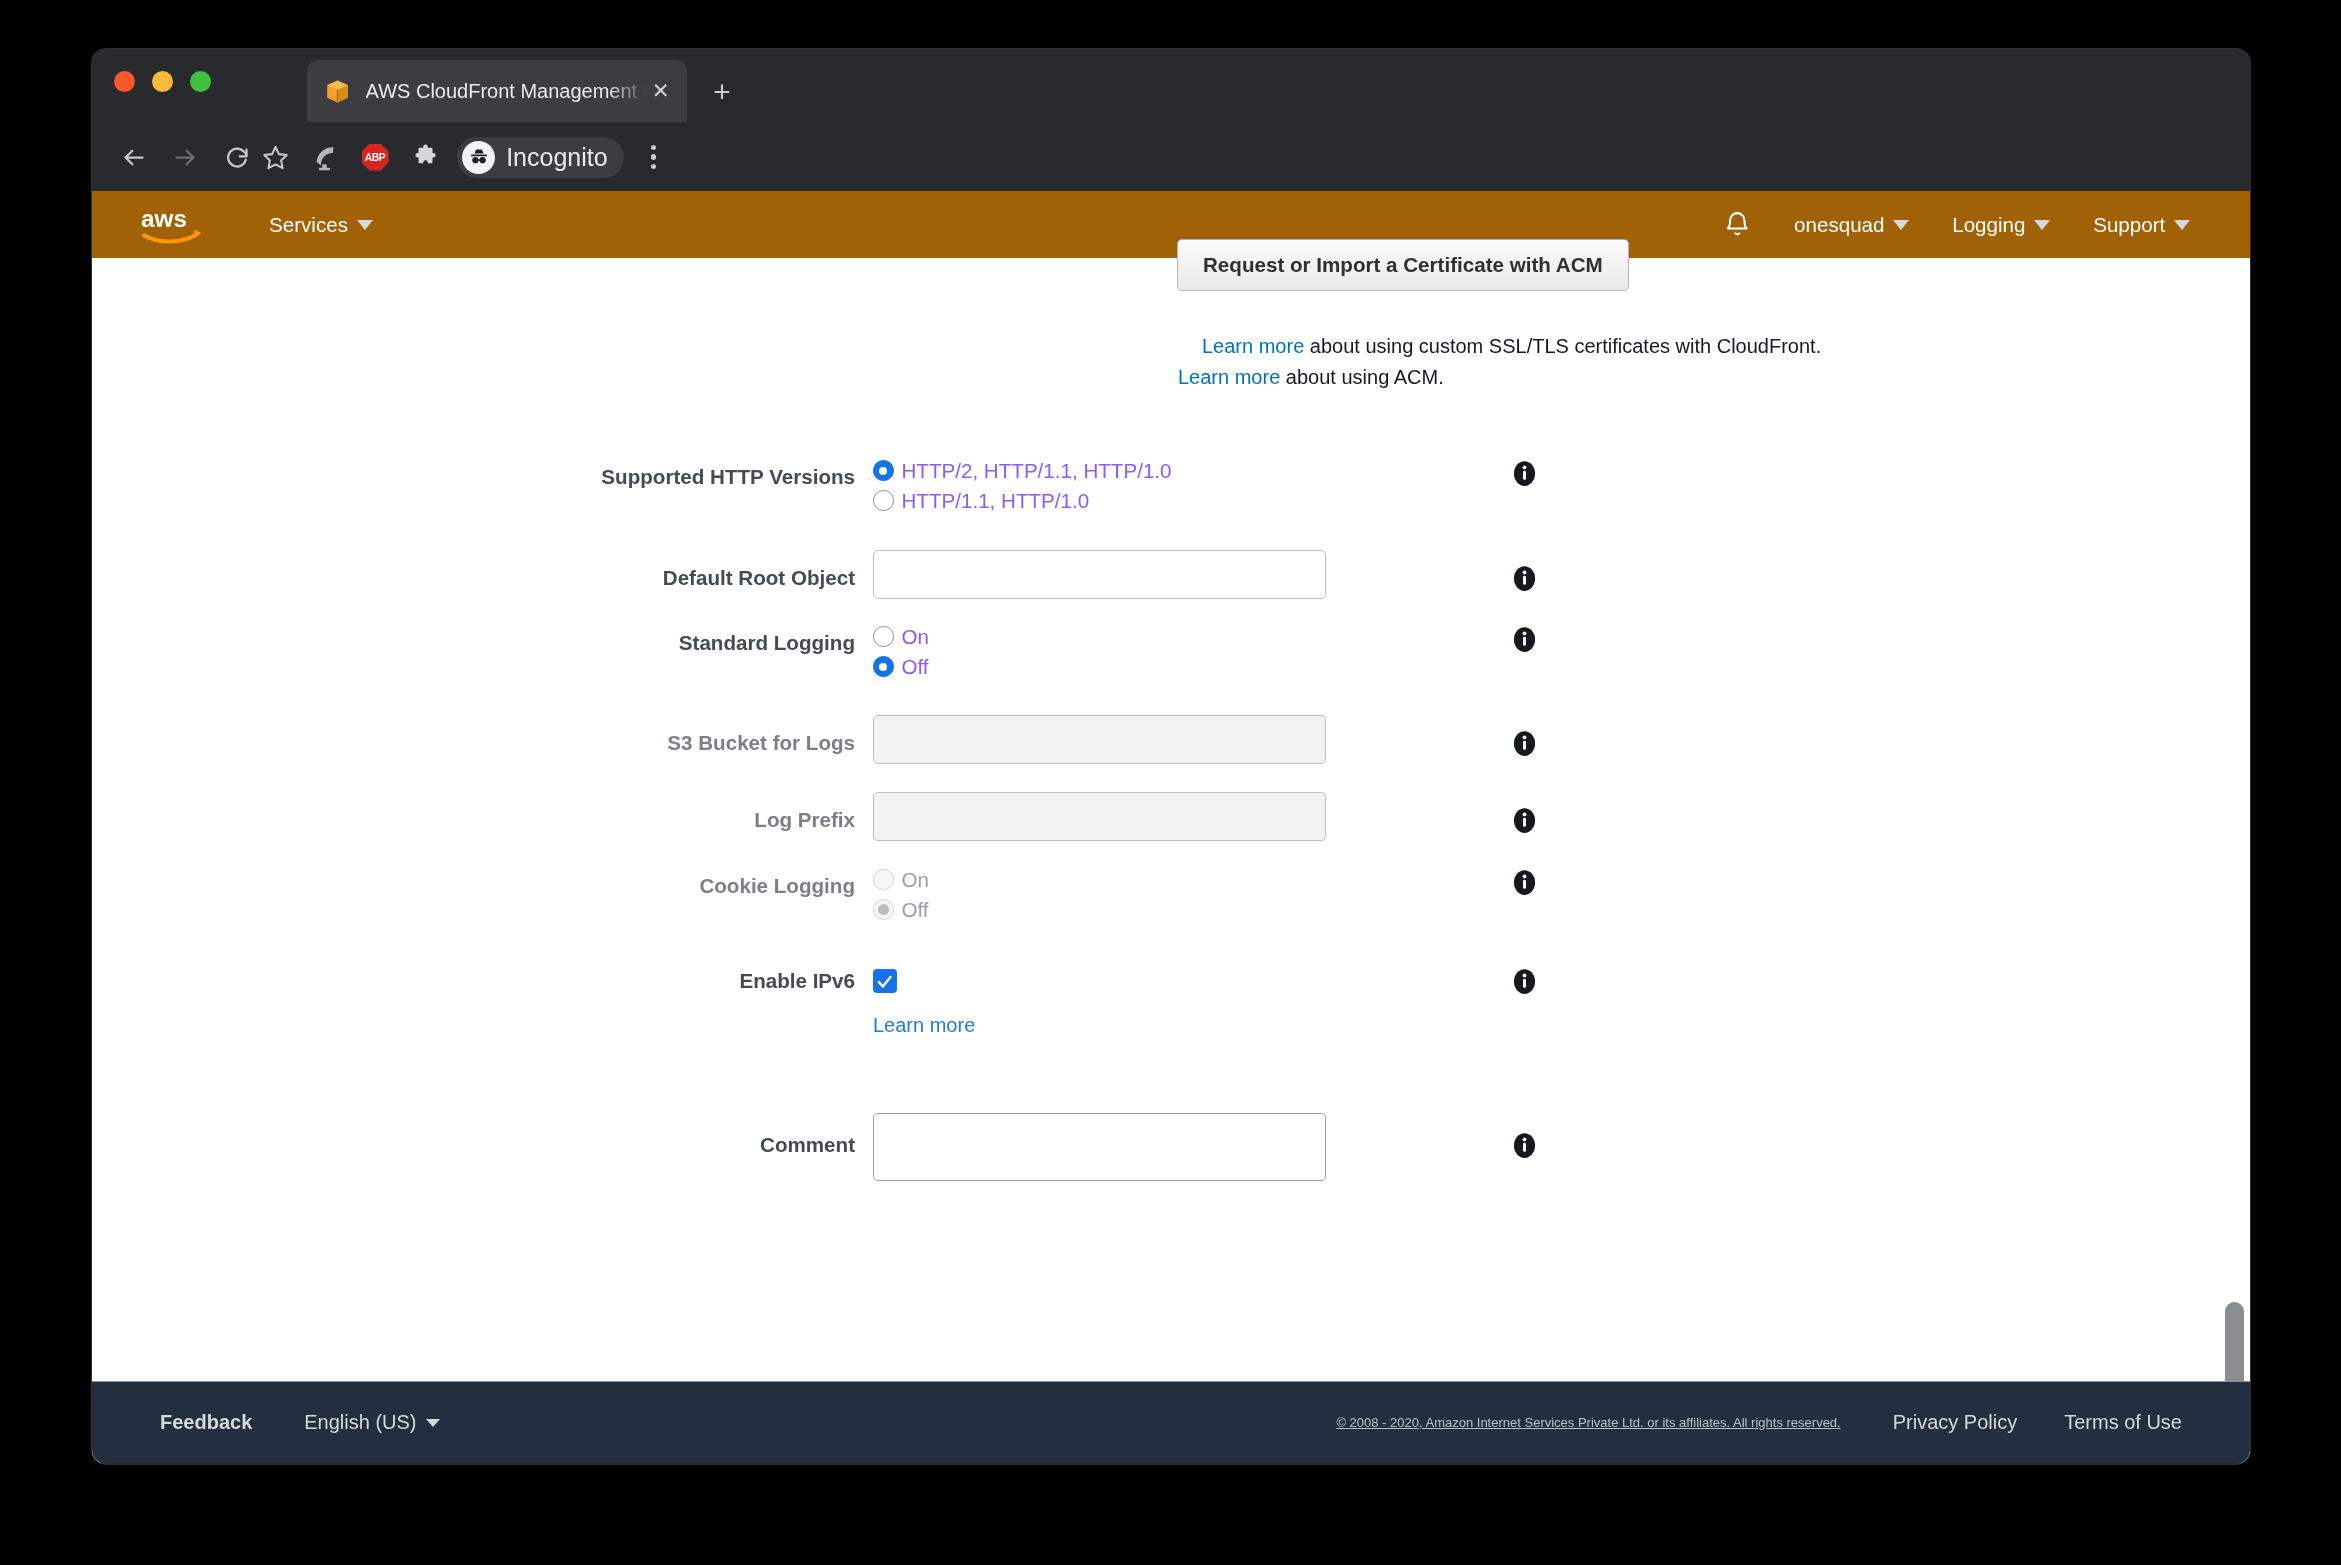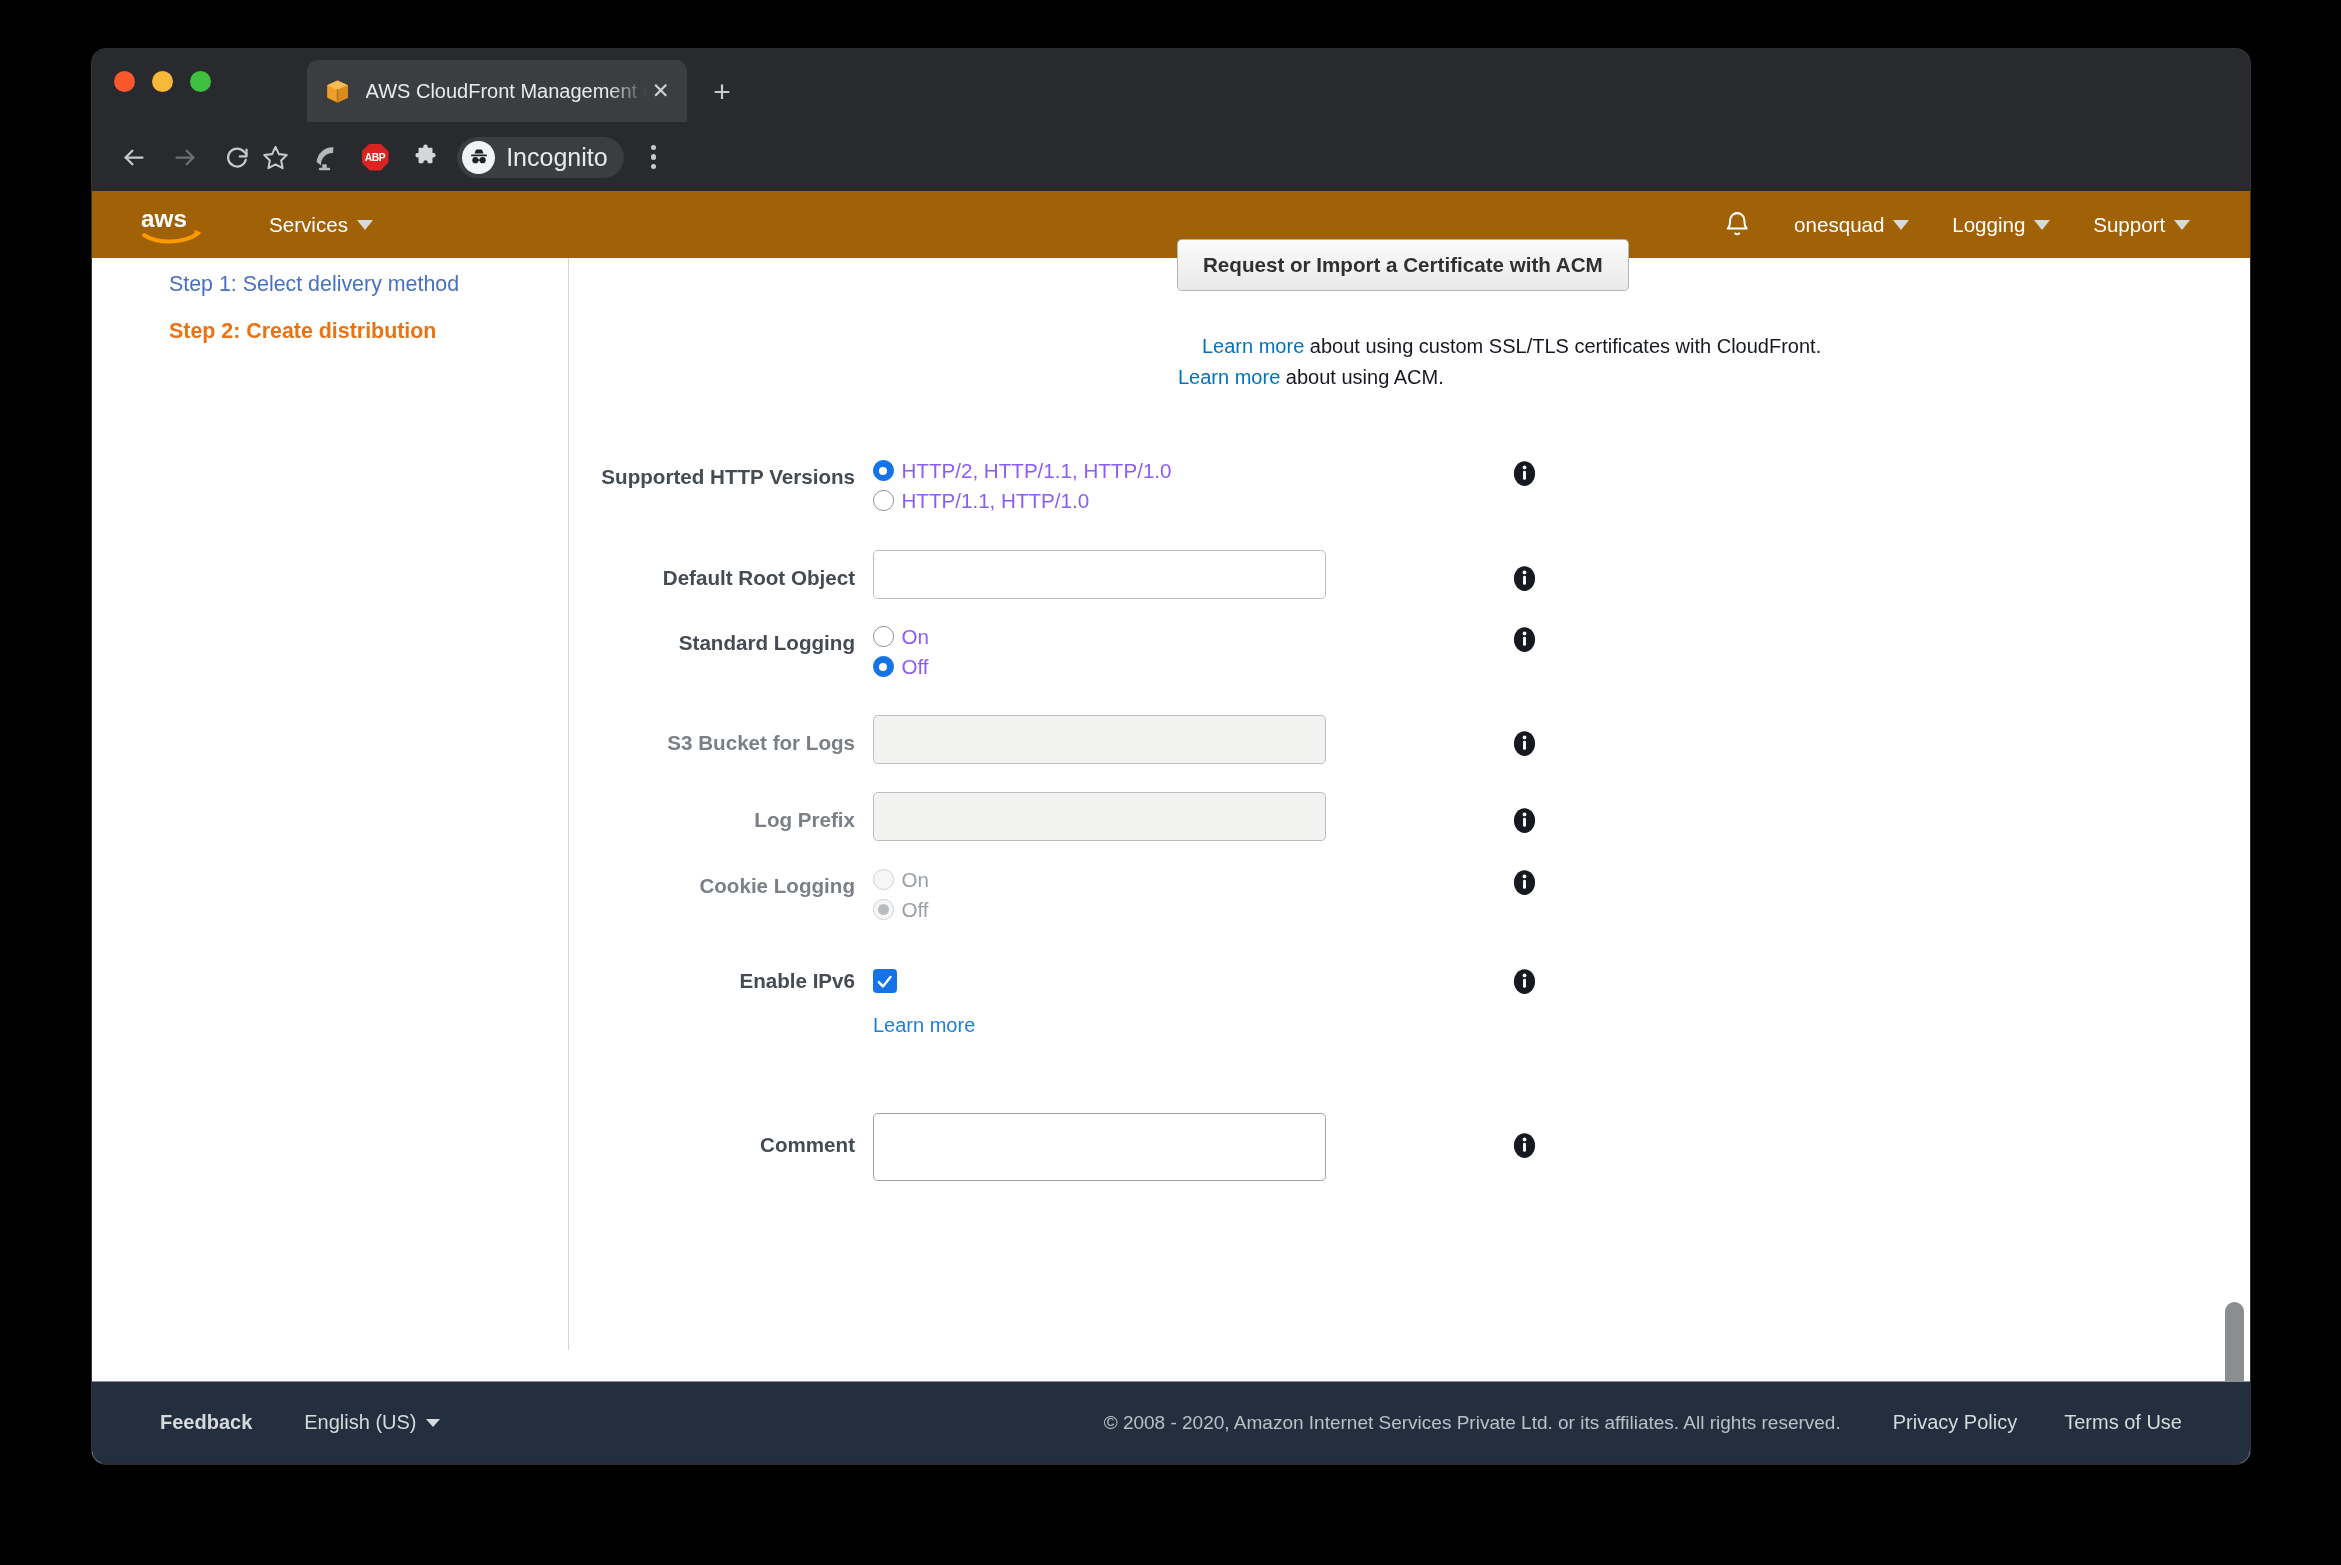--- a/index.html
+++ b/index.html
@@ -509,22 +509,23 @@
   .caret-sm {
     display: inline-block;
     width: 0; height: 0;
     border-left: 7.1px solid transparent;
     border-right: 7.1px solid transparent;
     border-top: 8.7px solid #d5dbdb;
   }
   #ft-copyright {
     margin-left: auto;
     color: #b9c0c6;
-    font-size: 19px;
-    white-space: nowrap;
+    font-size: 13px;
+    white-space: nowrap;
+    text-decoration: underline;
   }
   #ft-privacy { margin-left: 52px; }
   #ft-terms { margin-left: 47px; margin-right: 68px; }
 </style>
 </head>
 <body>
 
 <div id="backdrop">
 
   <div id="browser-window">
@@ -649,24 +650,20 @@
           </div>
           <div class="hdr-item">
             <span>Support</span>
             <span class="caret"></span>
           </div>
         </div>
       </div>
 
       <div id="page-body">
 
-        <div id="wizard-sidebar">
-          <div id="step-1" class="step-link">Step 1: Select delivery method</div>
-          <div id="step-2" class="step-link">Step 2: Create distribution</div>
-        </div>
 
         <div id="form-region">
 
           <button id="acm-button">Request or Import a Certificate with ACM</button>
 
           <div id="acm-learn-1" class="learn-row"><span class="link">Learn more</span><span> about using custom SSL/TLS certificates with CloudFront.</span></div>
           <div id="acm-learn-2" class="learn-row"><span class="link">Learn more</span><span> about using ACM.</span></div>
 
           <div class="field-row" style="top:207px">
             <div class="field-label">Supported HTTP Versions</div>

